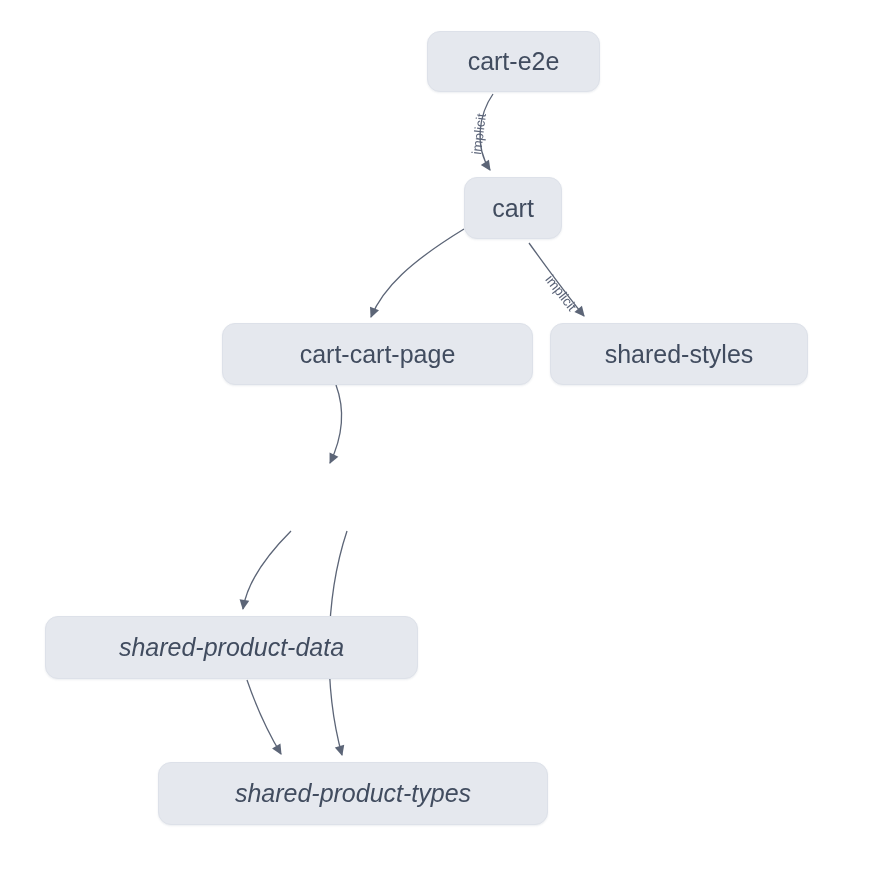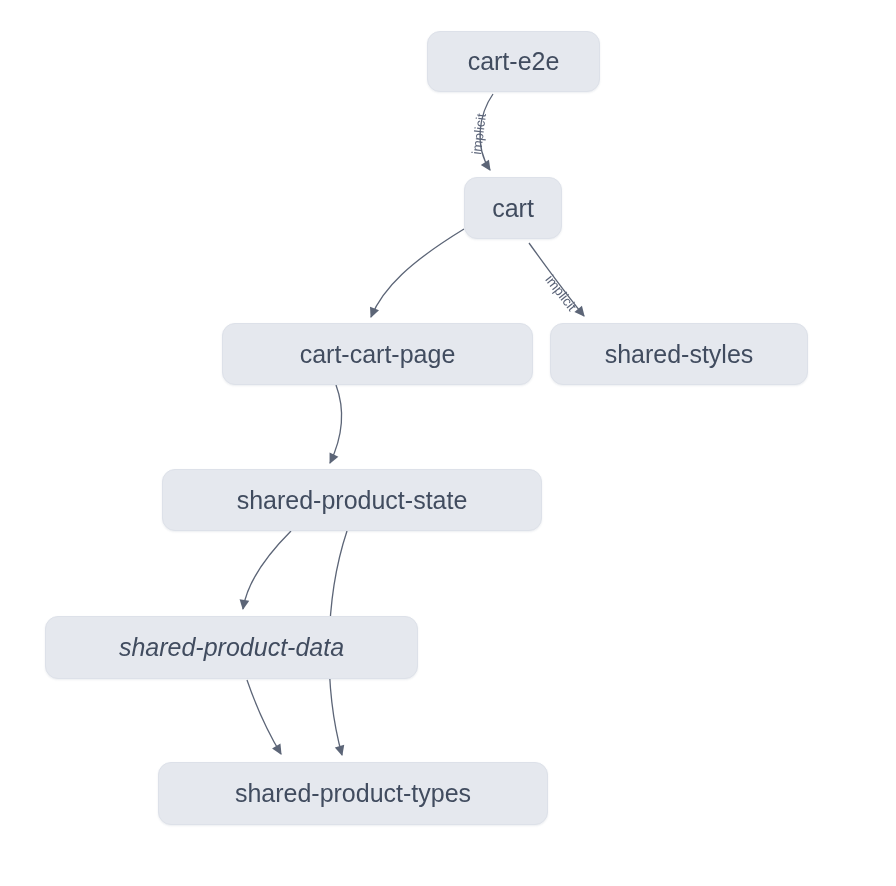--- a/index.html
+++ b/index.html
@@ -76,19 +76,18 @@
   <div class="edge-label" style="left:561px; top:293px; transform:translate(-50%,-50%) rotate(52deg);">implicit</div>
 
   <div class="node" style="left:427px; top:31px;  width:173px; height:61px;">cart-e2e</div>
 
   <div class="node" style="left:464px; top:177px; width:98px;  height:62px;text-align:right;">cart</div>
 
   <div class="node" style="left:222px; top:323px; width:311px; height:62px;text-align:right;">cart-cart-page</div>
 
   <div class="node" style="left:522px; top:323px; width:258px; height:62px;margin-left:28px;">shared-styles</div>
 
-  <div class="node" style="left:162px; top:469px; width:380px; height:62px;">shared-product-state</div>
 
   <div class="node" style="left:45px;  top:616px; width:373px; height:63px;font-style:italic;">shared-product-data</div>
 
-  <div class="node" style="left:158px; top:762px; width:390px; height:63px;">shared-product-types</div>
+  <div class="node" style="left:158px; top:762px; width:390px; height:63px;font-style:italic;">shared-product-types</div>
 
 </div>
 
 </body></html>

